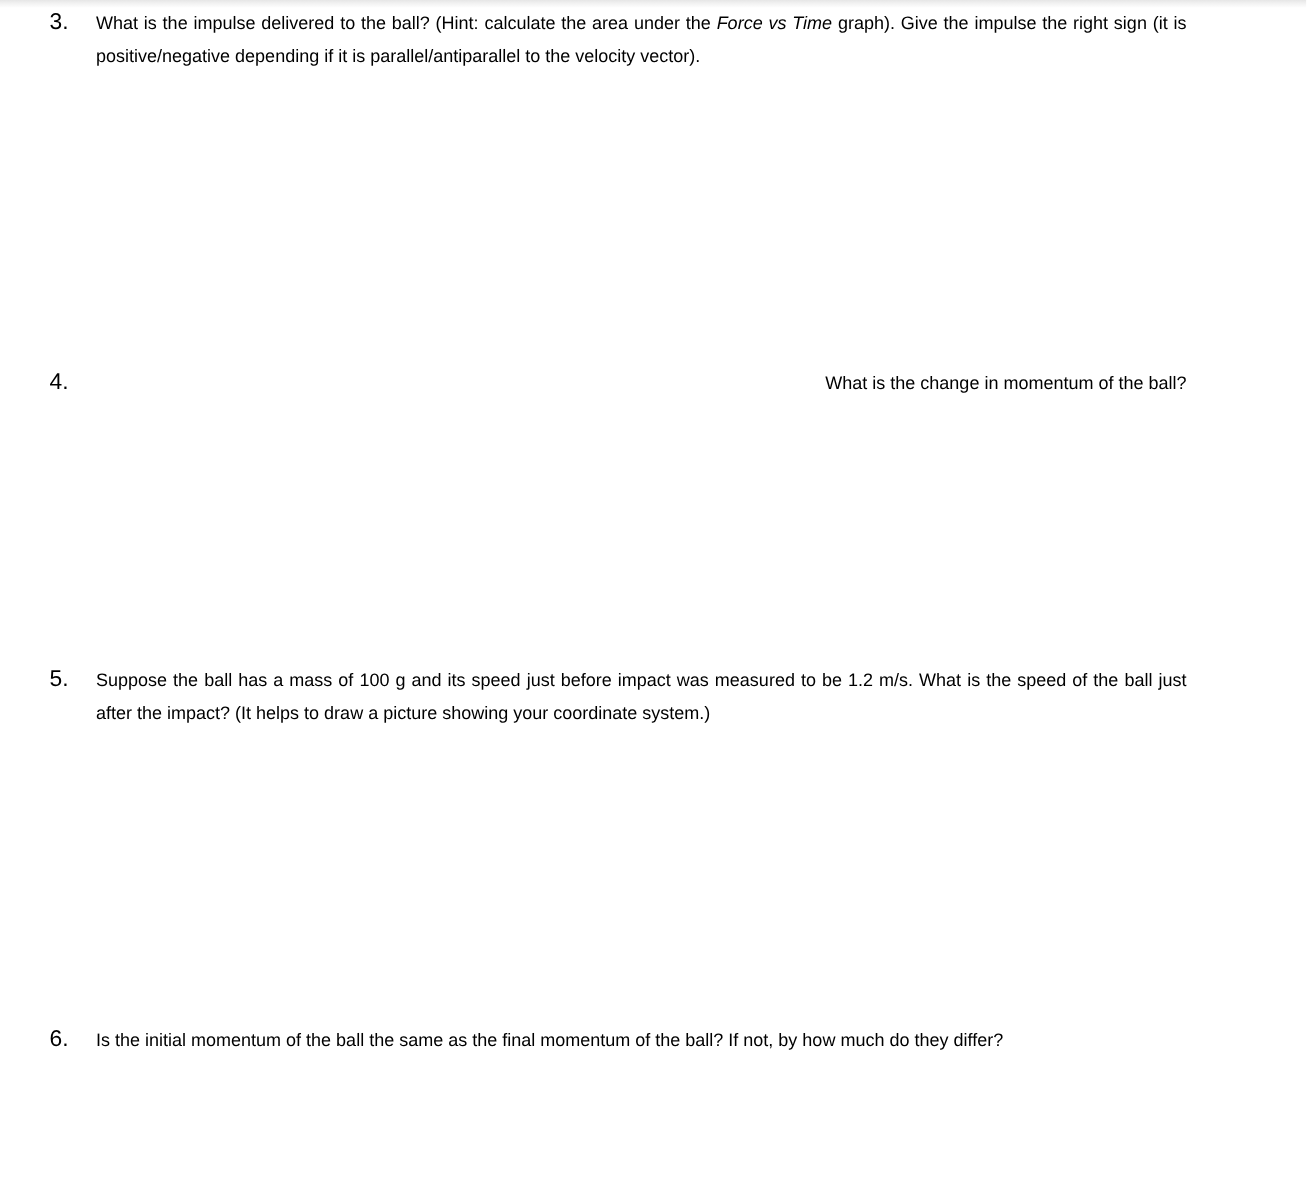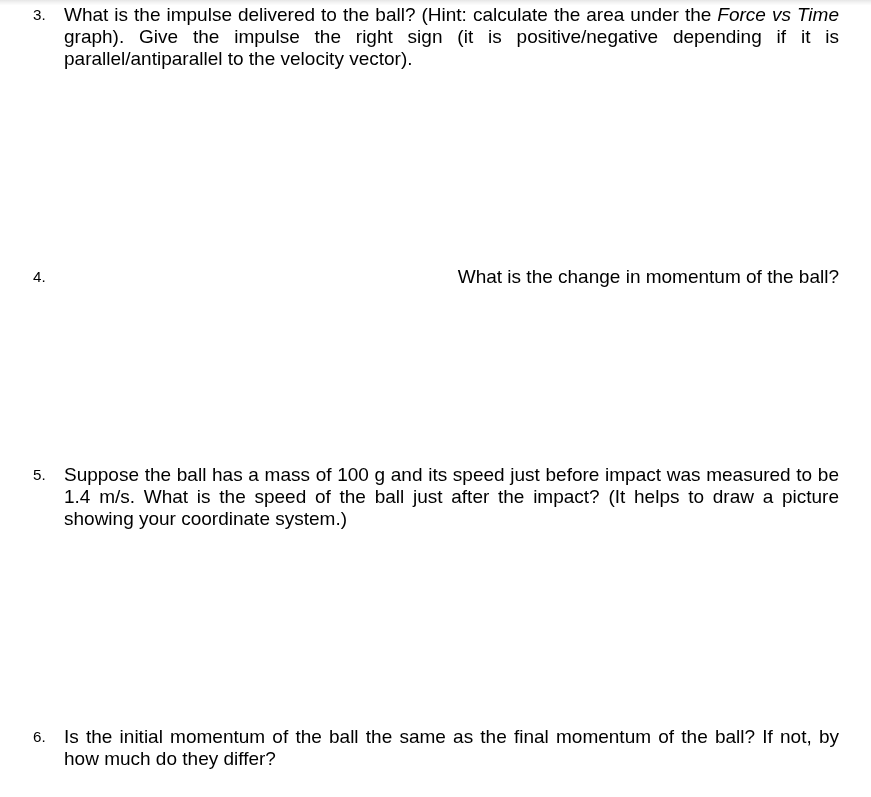--- a/index.html
+++ b/index.html
@@ -48,25 +48,25 @@
   }
   .qnum {
     position: absolute;
     left: 33px;
     top: 0;
     font-size: 15.2px;
     line-height: 22px;
     white-space: nowrap;
   }
   .qtext {
-    font-size: 19px;
+    font-size: 12px;
     line-height: 22px;
     text-align: justify;
     text-justify: inter-word;
-    padding-right: 32px;
+    padding-right: 80px;
     -webkit-hyphens: none;
     hyphens: none;
   }
   .qtext.nojustify {
     text-align: right;
   }
   em {
     font-style: italic;
   }
   
@@ -91,21 +91,21 @@
       <div class="answer-space" style="height:196px;"></div>
 
       <li class="qitem">
         <span class="qnum">4.</span>
         <div class="qtext nojustify">What is the change in momentum of the ball?</div>
       </li>
       <div class="answer-space" style="height:176px;"></div>
 
       <li class="qitem">
         <span class="qnum">5.</span>
-        <div class="qtext">Suppose the ball has a mass of 100 g and its speed just before impact was measured to be 1.4 m/s. What is the speed of the ball just after the impact? (It helps to draw a picture showing your coordinate system.)</div>
+        <div class="qtext">Suppose the ball has a mass of 100 g and its speed just before impact was measured to be 1.2 m/s. What is the speed of the ball just after the impact? (It helps to draw a picture showing your coordinate system.)</div>
       </li>
       <div class="answer-space" style="height:196px;"></div>
 
       <li class="qitem">
         <span class="qnum">6.</span>
         <div class="qtext">Is the initial momentum of the ball the same as the final momentum of the ball? If not, by how much do they differ?</div>
       </li>
 
     </ol>
   </div>

